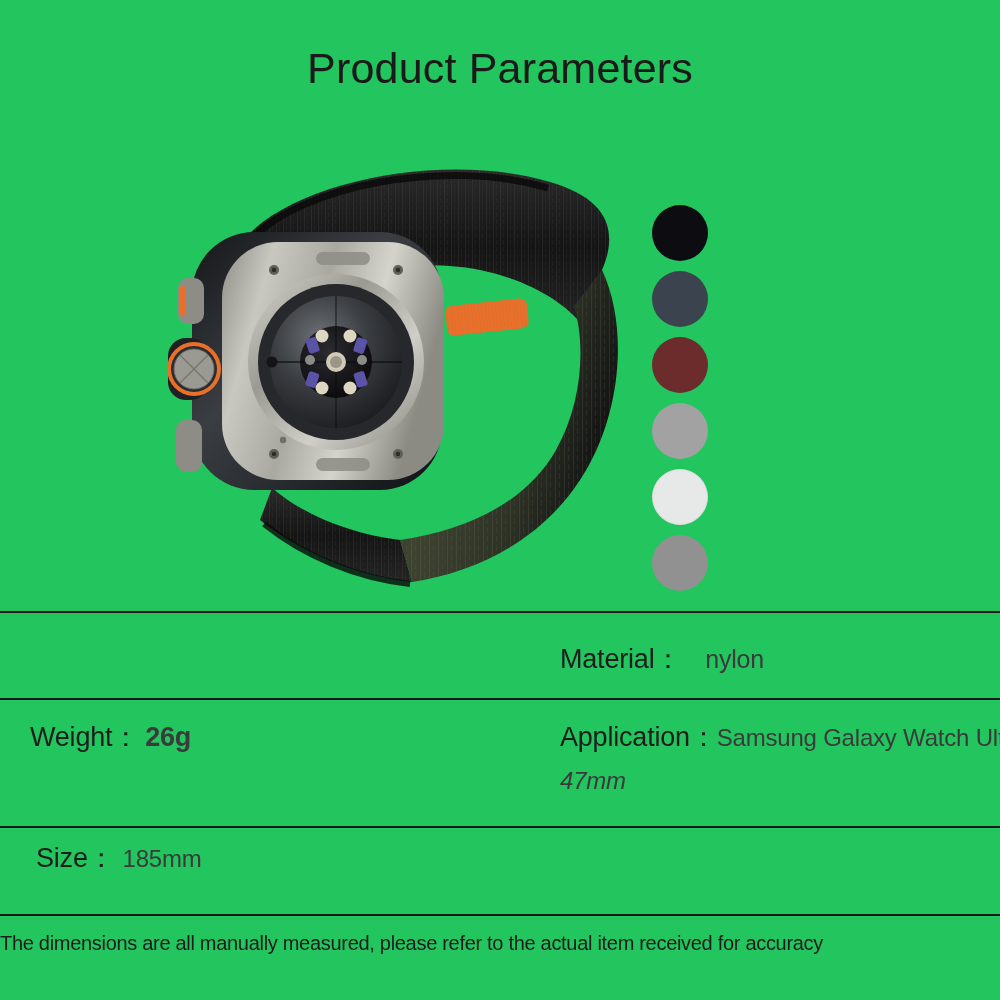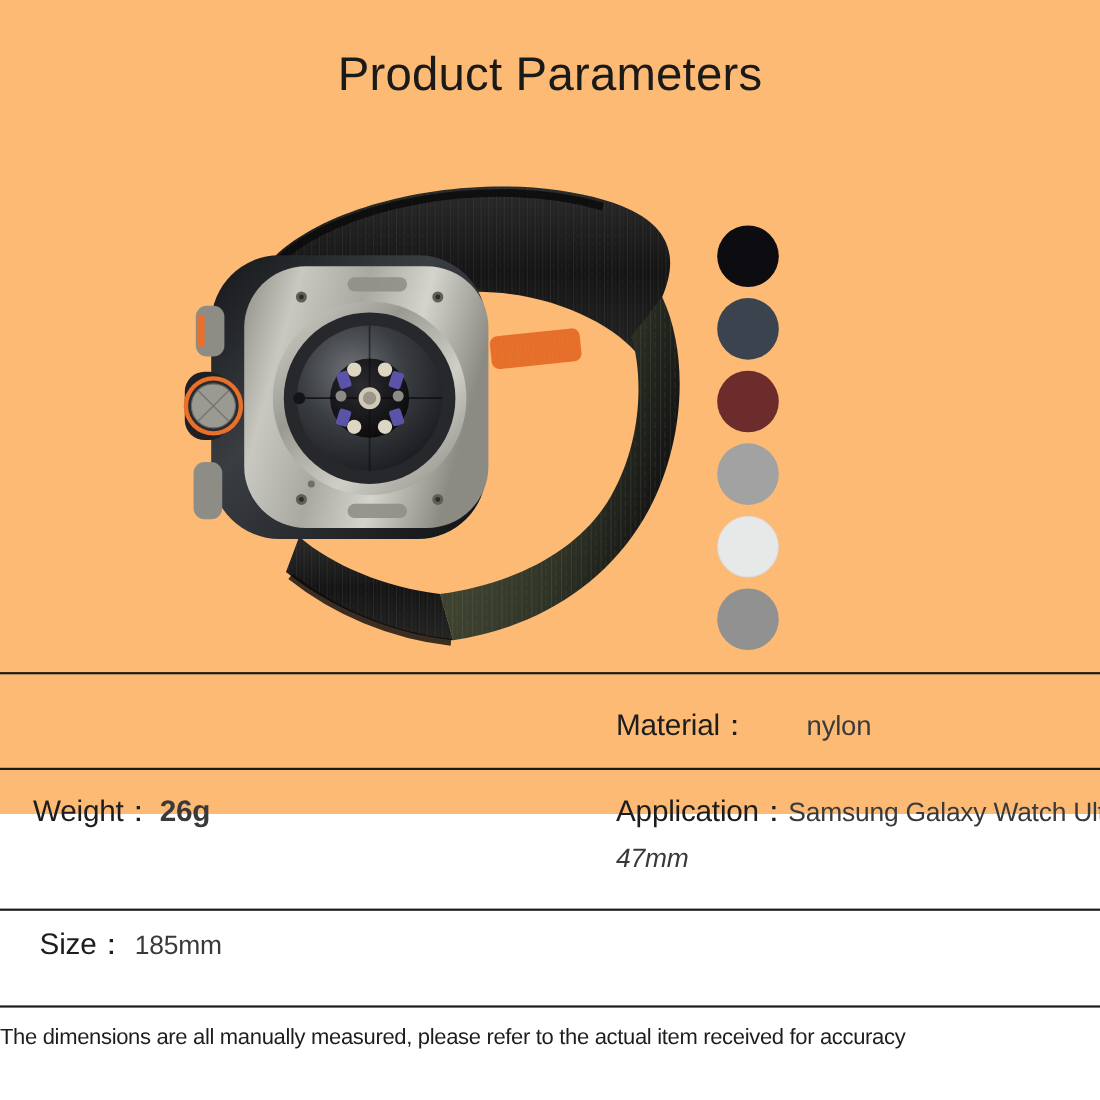--- a/index.html
+++ b/index.html
@@ -2,21 +2,21 @@
 <html><head>
 <meta charset="utf-8">
 <style>
   * { box-sizing: border-box; margin: 0; padding: 0; }
   html, body {
     width: 1000px; height: 1000px;
     background: #ffffff;
     font-family: "Liberation Sans", "DejaVu Sans", sans-serif;
     overflow: hidden;
   }
-  .page { position: relative; width: 1000px; height: 740px; background: #fdba74; }
+  .page { position: relative; width: 1000px; height: 1000px; background: #22c55e; }
 
   
   .title {
     position: absolute; top: 44px; left: 0; width: 1000px;
     text-align: center;
     font-size: 43px;
     font-weight: 400;
     letter-spacing: 0.2px;
     color: #1a1a1a;
   }
@@ -63,21 +63,21 @@
     letter-spacing: -0.2px;
   }
   .param .value {
     font-size: 25px;
     font-weight: 300;
     color: #3a3a3a;
     letter-spacing: -0.2px;
   }
 
   
-  .row-material { left: 560px; top: 641px; gap: 28px; }
+  .row-material { left: 560px; top: 641px; }
   .row-material .value { margin-left: 24px; }
 
   
   .row-weight { left: 30px; top: 719px; }
   .row-weight .value { margin-left: 6px; font-size: 27px; font-weight: bold; }
 
   
   .row-application {
     left: 560px; top: 719px;
     display: block; width: 420px; white-space: normal;

